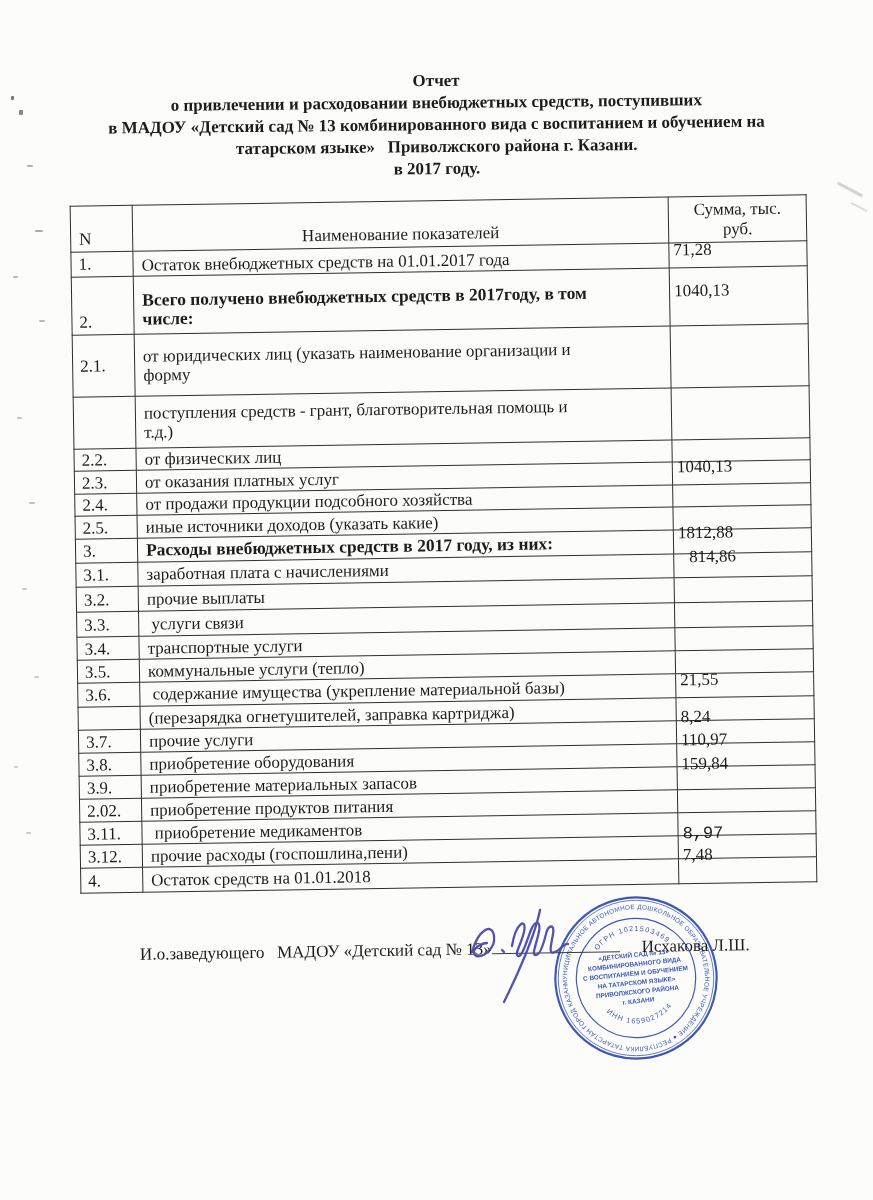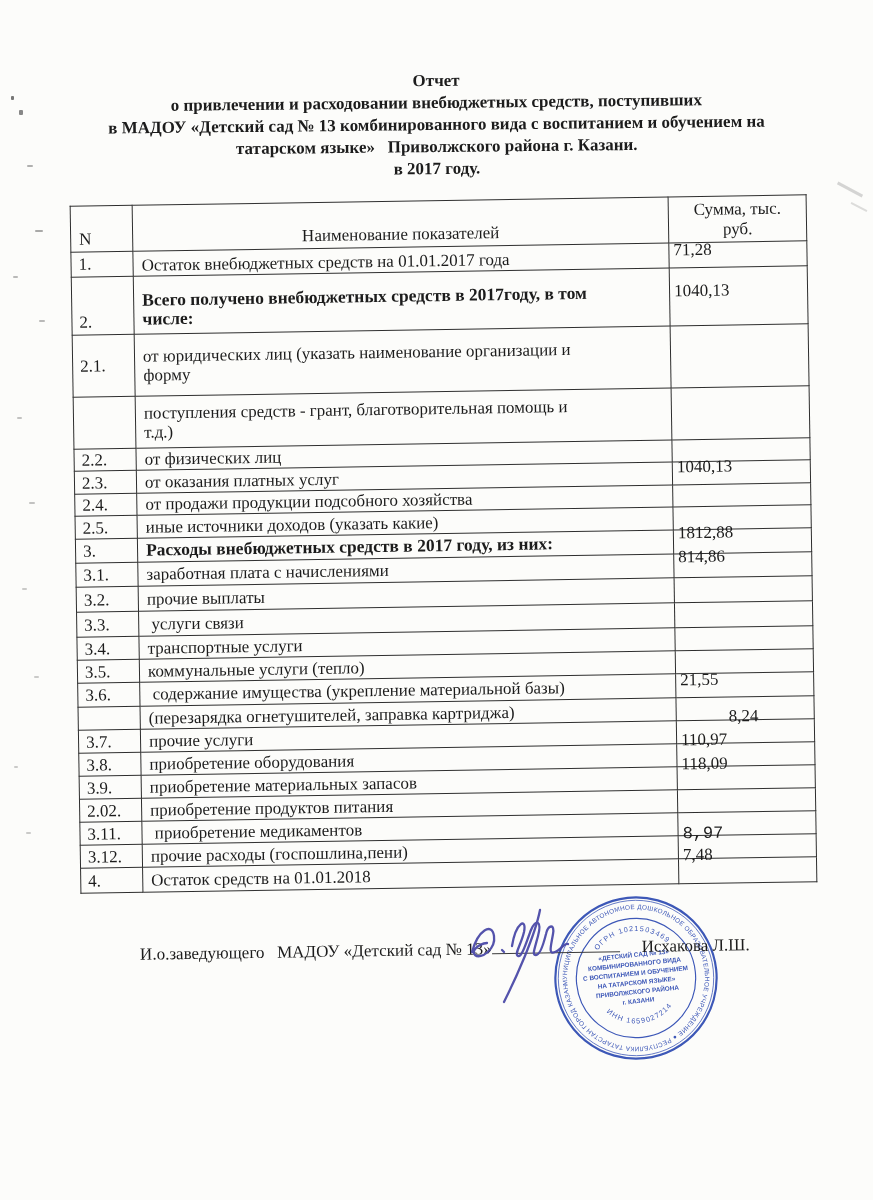--- a/index.html
+++ b/index.html
@@ -115,21 +115,21 @@
           <td class="sum"></td>
         </tr>
         <tr class="r9 bold" style="height: 24px;">
           <td class="num">3.</td>
           <td class="name">Расходы внебюджетных средств в 2017 году, из них:</td>
           <td class="sum"><span style="top: -8px;">1812,88</span></td>
         </tr>
         <tr class="r10" style="height: 24px;">
           <td class="num">3.1.</td>
           <td class="name">заработная плата с начислениями</td>
-          <td class="sum"><span style="top: -8px;">814,86</span></td>
+          <td class="sum"><span style="top: -8px; margin-left: 11px;">814,86</span></td>
         </tr>
         <tr class="r11" style="height: 25px;">
           <td class="num">3.2.</td>
           <td class="name">прочие выплаты</td>
           <td class="sum"></td>
         </tr>
         <tr class="r12" style="height: 25px;">
           <td class="num">3.3.</td>
           <td class="name"> услуги связи</td>
           <td class="sum"></td>
@@ -150,31 +150,31 @@
           <td class="sum"><span style="top: -5px;">21,55</span></td>
         </tr>
         <tr class="r16" style="height: 23px;">
           <td class="num"></td>
           <td class="name">(перезарядка огнетушителей, заправка картриджа)</td>
           <td class="sum"></td>
         </tr>
         <tr class="r17" style="height: 23px;">
           <td class="num">3.7.</td>
           <td class="name">прочие услуги</td>
-          <td class="sum"><span style="top: -15px; margin-left: 48px;">8,24</span></td>
+          <td class="sum"><span style="top: -15px;">8,24</span></td>
         </tr>
         <tr class="r18" style="height: 23px;">
           <td class="num">3.8.</td>
           <td class="name">приобретение оборудования</td>
           <td class="sum"><span style="top: -15px;">110,97</span></td>
         </tr>
         <tr class="r19" style="height: 23px;">
           <td class="num">3.9.</td>
           <td class="name">приобретение материальных запасов</td>
-          <td class="sum"><span style="top: -14px;">118,09</span></td>
+          <td class="sum"><span style="top: -14px;">159,84</span></td>
         </tr>
         <tr class="r20" style="height: 23px;">
           <td class="num">2.02.</td>
           <td class="name">приобретение продуктов питания</td>
           <td class="sum"></td>
         </tr>
         <tr class="r21" style="height: 23px;">
           <td class="num">3.11.</td>
           <td class="name"> приобретение медикаментов</td>
           <td class="sum"></td>

